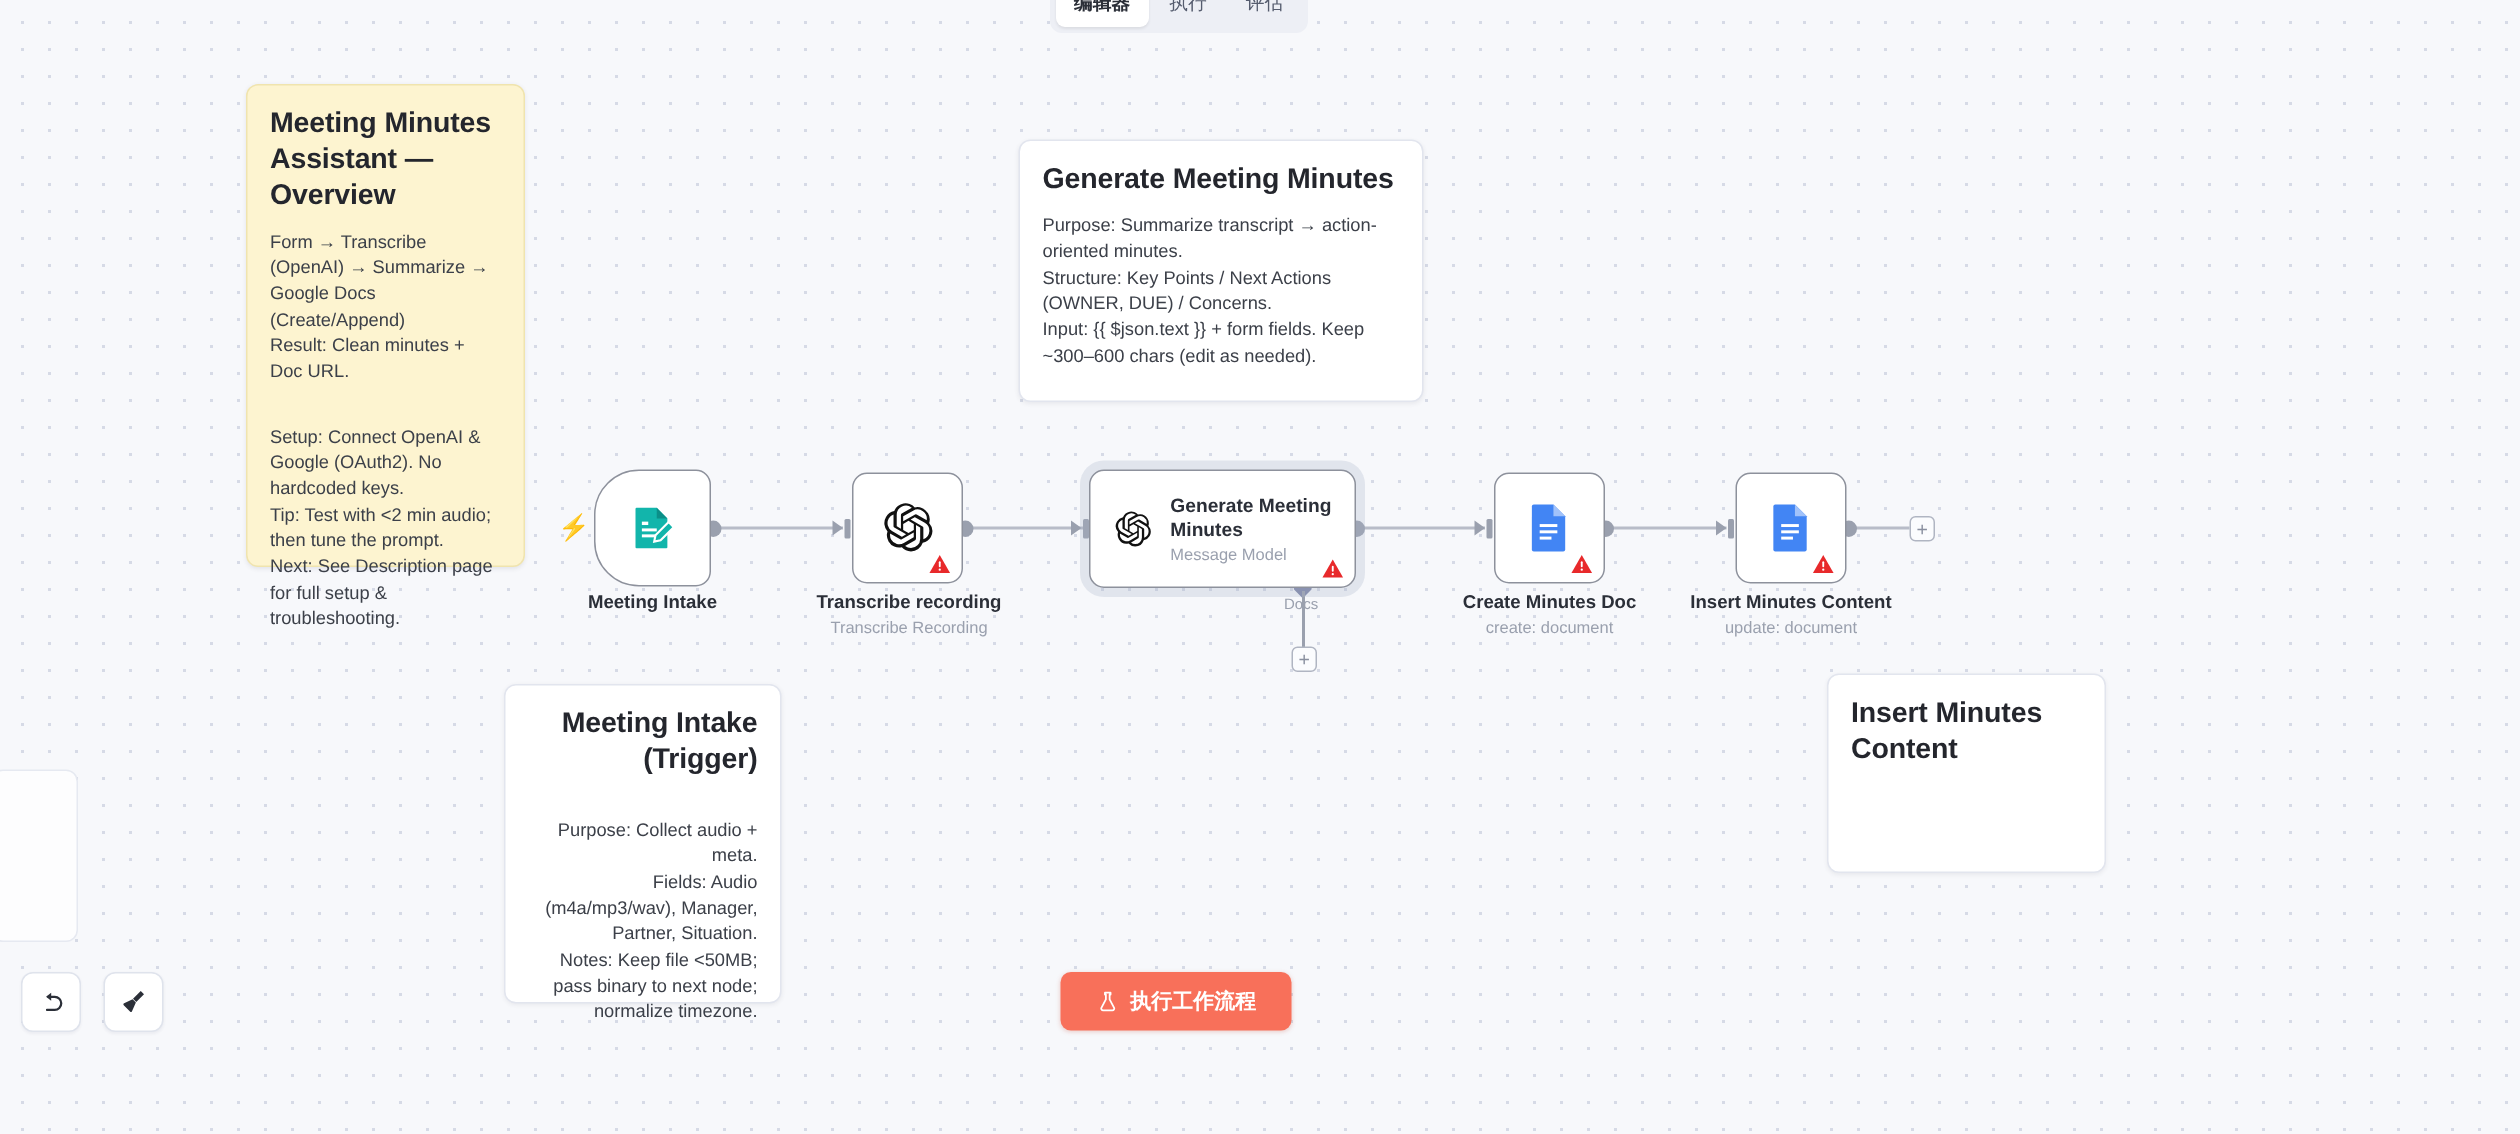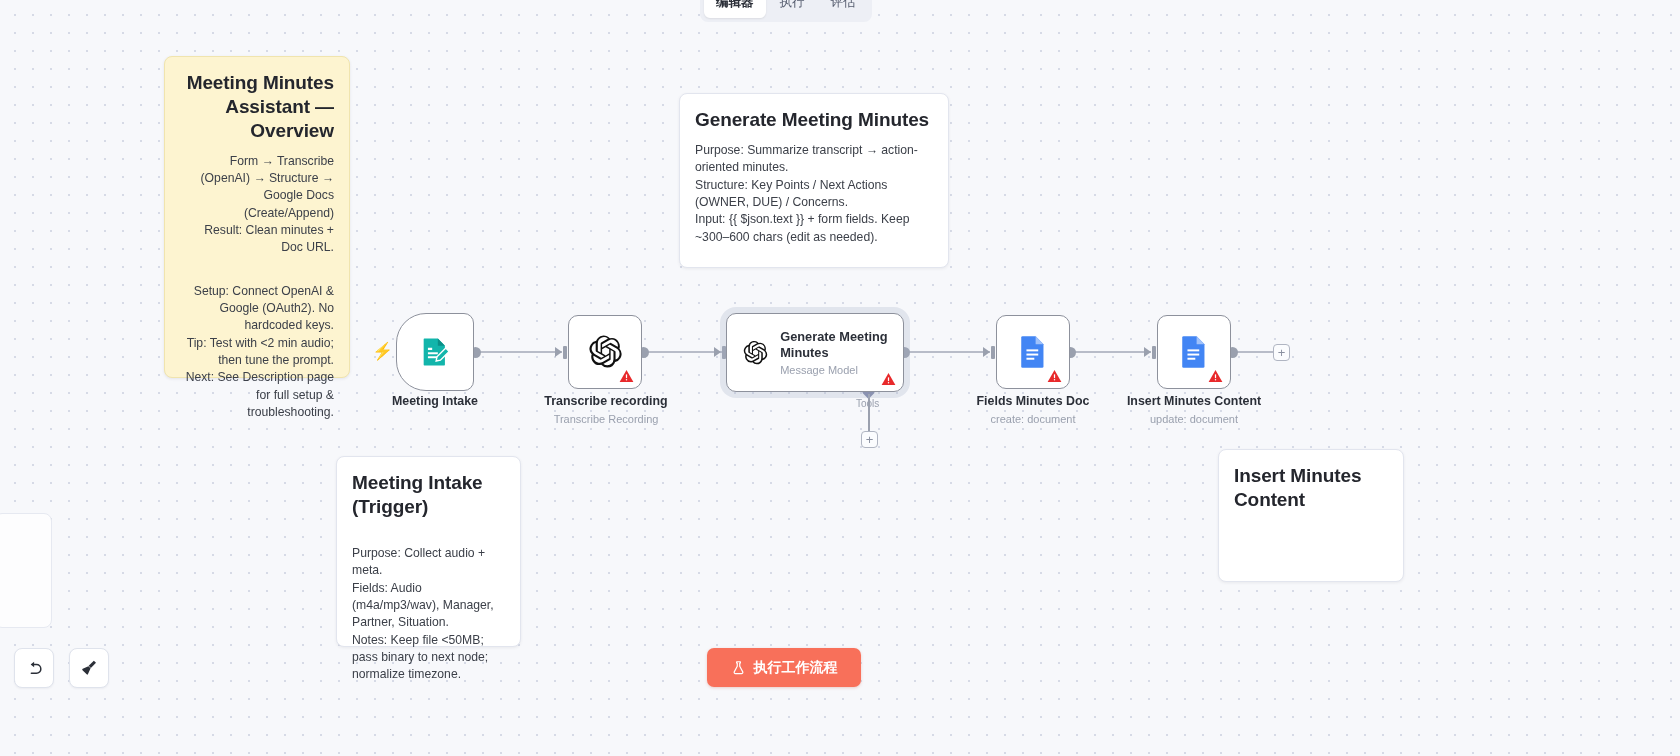--- a/index.html
+++ b/index.html
@@ -40,40 +40,39 @@
   .sticky {
     position: absolute;
     border-radius: 8px;
     padding: 14px 15px;
     line-height: 1.42;
   }
   .sticky.yellow {
     background: #fdf4d0;
     border: 1px solid #f0e4ae;
     box-shadow: 0 1px 3px rgba(60,60,80,.10);
-    text-align: right;
   }
   .sticky.white {
     background: #ffffff;
     border: 1px solid #e2e5ee;
     box-shadow: 0 1px 3px rgba(60,60,80,.08);
   }
   .sticky h2 {
     font-size: 19px; font-weight: 700; color: #24262d;
     line-height: 1.26; margin-bottom: 10px;
     letter-spacing: -0.1px;
   }
   .sticky .body {
     font-size: 12.2px; color: #3c4049; white-space: pre-wrap;
   }
   .sticky .body.gap { margin-top: 26px; }
 
   #note-overview   { left: 164px; top: 56px;  width: 186px; height: 322px; }
   #note-generate   { left: 679px; top: 93px;  width: 270px; height: 175px; }
-  #note-intake     { left: 336px; top: 456px; width: 185px; height: 191px; }
+  #note-intake     { left: 336px; top: 456px; width: 185px; height: 213px; text-align: right; }
   #note-insert     { left: 1218px;top: 449px; width: 186px; height: 133px; }
 
   
   .node {
     position: absolute;
     background: #ffffff;
     border: 1.6px solid #8d919c;
     border-radius: 10px;
     display: flex; align-items: center; justify-content: center;
   }
@@ -182,21 +181,21 @@
 <div id="canvas">
 
   <div class="tabbar">
     <div class="tab active">编辑器</div>
     <div class="tab">执行</div>
     <div class="tab">评估</div>
   </div>
 
   <div class="sticky yellow" id="note-overview">
     <h2>Meeting Minutes Assistant — Overview</h2>
-    <div class="body">Form → Transcribe (OpenAI) → Structure → Google Docs (Create/Append)
+    <div class="body">Form → Transcribe (OpenAI) → Summarize → Google Docs (Create/Append)
 Result: Clean minutes + Doc URL.</div>
     <div class="body gap">Setup: Connect OpenAI &amp; Google (OAuth2). No hardcoded keys.
 Tip: Test with &lt;2 min audio; then tune the prompt.
 Next: See Description page for full setup &amp; troubleshooting.</div>
   </div>
 
   <div class="sticky white" id="note-generate">
     <h2>Generate Meeting Minutes</h2>
     <div class="body">Purpose: Summarize transcript → action-oriented minutes.
 Structure: Key Points / Next Actions (OWNER, DUE) / Concerns.
@@ -235,21 +234,21 @@
   <div class="dot-out" style="left:1065px; top:347px;"></div>
   <div class="port-bar" style="left:1152px; top:346px;"></div>
   <div class="arrow-in" style="left:1144px; top:347px;"></div>
 
   <div class="wire" style="left:1233px; top:351px; width:40px;"></div>
   <div class="dot-out" style="left:1227px; top:347px;"></div>
   <div class="plus-btn" style="left:1273px; top:344px;">+</div>
 
   <div class="tools-diamond" style="left:864px; top:388px;"></div>
   <div class="tools-stem" style="left:868px; top:394px; height:38px;"></div>
-  <div class="tools-label" style="left:856px; top:398px;">Tools</div>
+  <div class="tools-label" style="left:856px; top:398px;">Docs</div>
   <div class="plus-btn" style="left:861px; top:431px;">+</div>
 
   <div class="node node-trigger" id="n-intake">
     <svg width="34" height="34" viewBox="0 0 24 24">
       <path d="M4 2.5h10l5 5V21a.5.5 0 0 1-.5.5h-14A.5.5 0 0 1 4 21V3a.5.5 0 0 1 .5-.5z" fill="#12b5ab"></path>
       <path d="M14 2.5l5 5h-5z" fill="#0b8f88"></path>
       <rect x="7" y="9" width="3" height="1.6" fill="#fff"></rect>
       <rect x="7" y="12.2" width="7" height="1.4" fill="#fff"></rect>
       <rect x="7" y="15" width="7" height="1.4" fill="#fff"></rect>
       <path d="M19.6 9.2l2.4 2.4-6.2 6.2-3 .6.6-3z" fill="#12b5ab" stroke="#fff" stroke-width="1"></path>
@@ -294,21 +293,21 @@
       <rect x="5" y="11" width="9" height="1.5" fill="#fff"></rect>
       <rect x="5" y="14.2" width="9" height="1.5" fill="#fff"></rect>
       <rect x="5" y="17.4" width="6" height="1.5" fill="#fff"></rect>
     </svg>
     <svg class="warn" viewBox="0 0 24 22">
       <path d="M12 1.5L23 20.5H1z" fill="#e8292b"></path>
       <rect x="11" y="8" width="2" height="6.5" rx="1" fill="#fff"></rect>
       <circle cx="12" cy="17" r="1.2" fill="#fff"></circle>
     </svg>
   </div>
-  <div class="node-label" style="left:963px; top:394px; width:140px;">Fields Minutes Doc</div>
+  <div class="node-label" style="left:963px; top:394px; width:140px;">Create Minutes Doc</div>
   <div class="node-sublabel" style="left:963px; top:413px; width:140px;">create: document</div>
 
   <div class="node" id="n-insert">
     <svg width="30" height="34" viewBox="0 0 20 26">
       <path d="M2 1h10l6 6v17a1 1 0 0 1-1 1H2a1 1 0 0 1-1-1V2a1 1 0 0 1 1-1z" fill="#4285f4"></path>
       <path d="M12 1l6 6h-6z" fill="#a1c2fa"></path>
       <rect x="5" y="11" width="9" height="1.5" fill="#fff"></rect>
       <rect x="5" y="14.2" width="9" height="1.5" fill="#fff"></rect>
       <rect x="5" y="17.4" width="6" height="1.5" fill="#fff"></rect>
     </svg>

